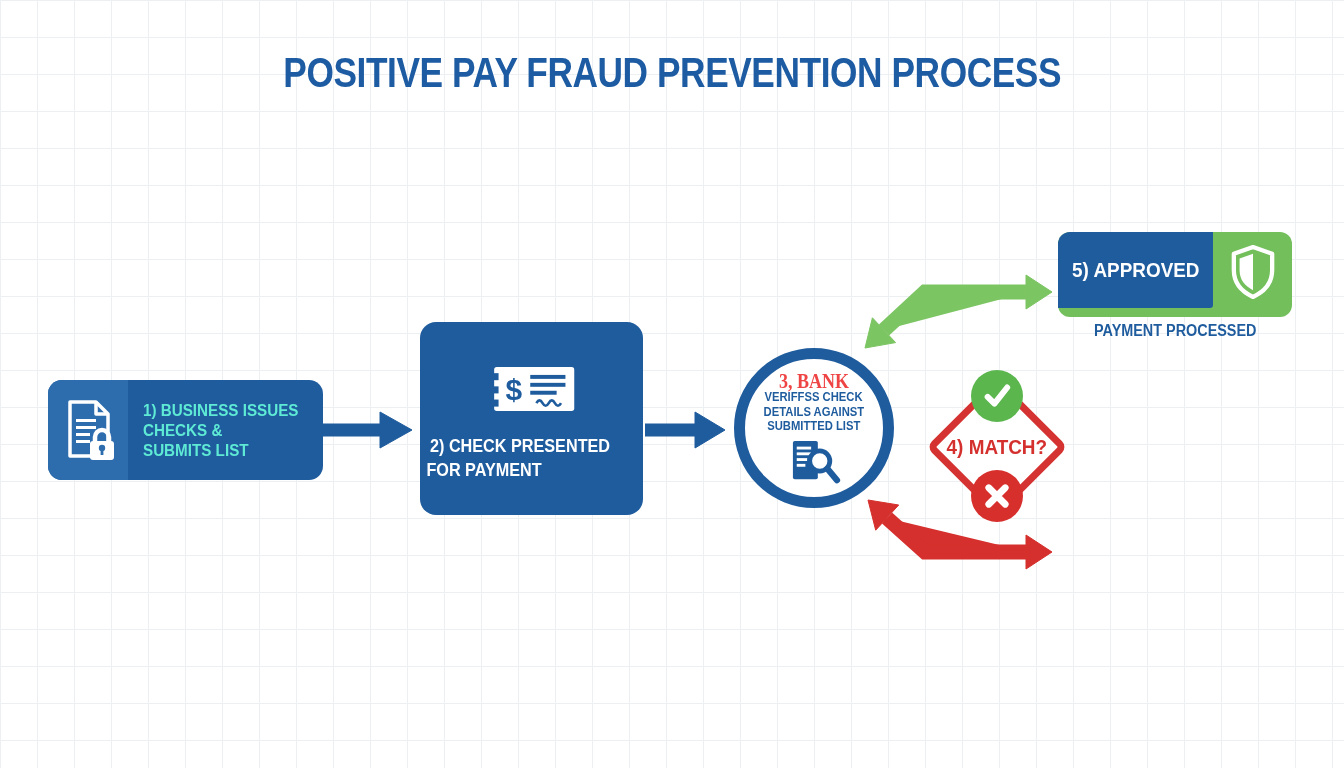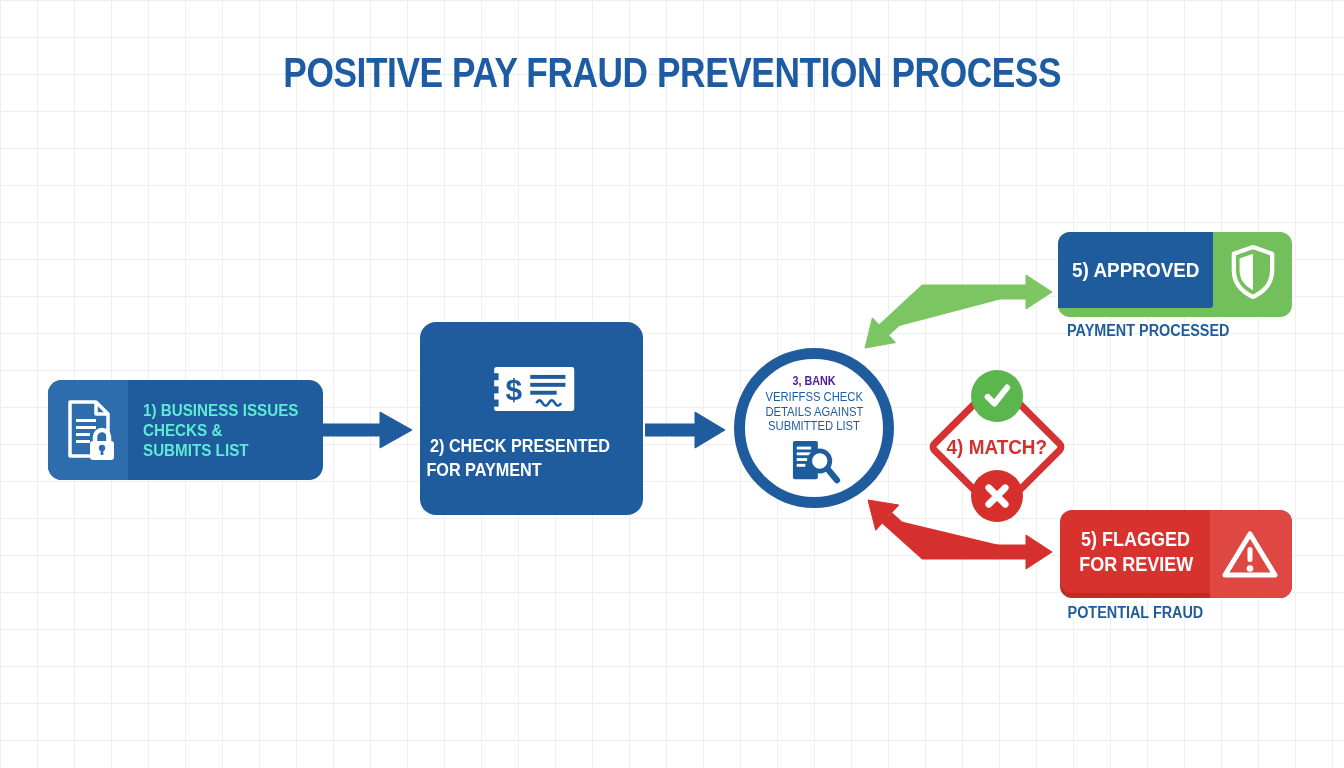--- a/index.html
+++ b/index.html
@@ -33,43 +33,43 @@
   .blue-arrow{fill:#1f5c9e;stroke:#1f5c9e;}
 
   
   #box2{left:420px;top:322px;width:223px;height:193px;background:#1f5c9e;border-radius:16px;}
   #box2 .icon{position:absolute;left:68px;top:42px;}
   #box2 .txt{position:absolute;left:0;top:112px;width:100%;color:#fff;font-weight:bold;font-size:18px;line-height:24px;}
 
   
   #circle3{left:734px;top:348px;width:138px;height:138px;background:#fff;border:11px solid #1f5c9e;border-radius:50%;
     display:flex;flex-direction:column;align-items:center;justify-content:center;text-align:center;}
-  #circle3 .l1{font-size:12px;font-weight:bold;color:#4c1d95;line-height:18px;}
-  #circle3 .l2{font-size:12.5px;font-weight:normal;color:#1f5c9e;line-height:14.5px;white-space:nowrap;}
+  #circle3 .l1{font-size:20px;font-weight:bold;color:#ef4444;line-height:18px;font-family:Liberation Serif, serif;}
+  #circle3 .l2{font-size:12.5px;font-weight:bold;color:#1f5c9e;line-height:14.5px;white-space:nowrap;}
   #circle3 .icon{margin-top:4px;}
 
   
   #diamond4{left:927px;top:377px;width:140px;height:140px;}
   #diamond4 .shape{position:absolute;left:20px;top:20px;width:86px;height:86px;background:#fff;border:7px solid #d43331;border-radius:8px;transform:rotate(45deg);}
   #diamond4 .label{position:absolute;left:0;top:0;width:140px;height:140px;display:flex;align-items:center;justify-content:center;
     color:#d4302e;font-size:21px;font-weight:bold;}
   .badge{position:absolute;width:52px;height:52px;border-radius:50%;display:flex;align-items:center;justify-content:center;}
   #badge-yes{left:44px;top:-7px;background:#5bb64e;}
   #badge-no{left:44px;top:93px;background:#d62f2c;}
 
   
   .green-fill{fill:#7cc563;stroke:#7cc563;}
   .red-fill{fill:#d5302d;stroke:#d5302d;}
 
   
   #approved{left:1058px;top:232px;width:234px;height:85px;background:#73bf5b;border-radius:12px;}
   #approved .blue{position:absolute;left:0;top:0;width:155px;height:76px;background:#1f5c9e;border-radius:12px 0 3px 0;
     display:flex;align-items:center;justify-content:center;color:#fff;font-size:21px;font-weight:bold;}
   #approved .icon{position:absolute;left:172px;top:12px;}
-  .caption{color:#1f5c9e;font-weight:bold;font-size:16px;text-align:left;white-space:nowrap;}
+  .caption{color:#1f5c9e;font-weight:bold;font-size:16px;text-align:center;white-space:nowrap;}
   #caption-approved{left:1058px;top:322px;width:234px;}
 
   
   #flagged{left:1060px;top:510px;width:232px;height:88px;background:#d8322f;border-radius:12px;box-shadow:inset 0 -5px 0 rgba(120,20,18,0.25);}
   #flagged .lightred{position:absolute;left:150px;top:0;width:82px;height:88px;background:#de4742;border-radius:0 12px 12px 0;}
   #flagged .txt{position:absolute;left:0;top:0;width:152px;height:84px;display:flex;flex-direction:column;align-items:center;justify-content:center;
     color:#fff;font-size:20px;font-weight:bold;line-height:25px;}
   #flagged .icon{position:absolute;left:160px;top:19px;}
   #caption-flagged{left:1060px;top:604px;width:232px;}
 </style>
@@ -182,29 +182,14 @@
     </div>
     <svg class="icon" width="46" height="56" viewBox="0 0 48 58">
       <path d="M24 3 L44 10 V27 C44 41 35 50 24 55 C13 50 4 41 4 27 V10 Z" fill="none" stroke="#fff" stroke-width="4.5" stroke-linejoin="round"></path>
       <path d="M24 10 L10 15 V27 C10 38 16 44 24 48 Z" fill="#fff"></path>
     </svg>
   </div>
   <div id="caption-approved" class="abs caption">
     <span class="cond">PAYMENT PROCESSED</span>
   </div>
 
-  <div id="flagged" class="abs">
-    <div class="lightred"></div>
-    <div class="txt">
-      <span class="cond">5) FLAGGED</span>
-      <span class="cond">FOR REVIEW</span>
-    </div>
-    <svg class="icon" width="60" height="52" viewBox="0 0 60 52">
-      <path d="M30 5 L55 46 H5 Z" fill="none" stroke="#fff" stroke-width="5" stroke-linejoin="round"></path>
-      <rect x="27.5" y="18" width="5" height="15" rx="2.5" fill="#fff"></rect>
-      <circle cx="30" cy="39.5" r="3.3" fill="#fff"></circle>
-    </svg>
-  </div>
-  <div id="caption-flagged" class="abs caption">
-    <span class="cond">POTENTIAL FRAUD</span>
-  </div>
 
 </div>
 
 </body></html>

